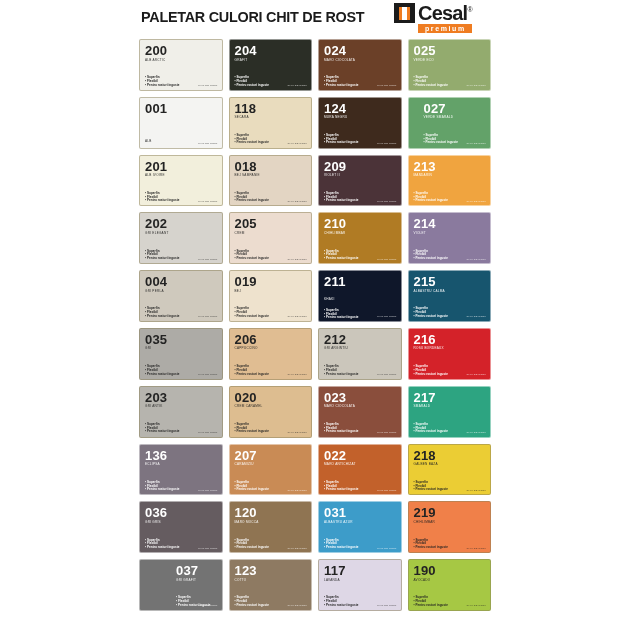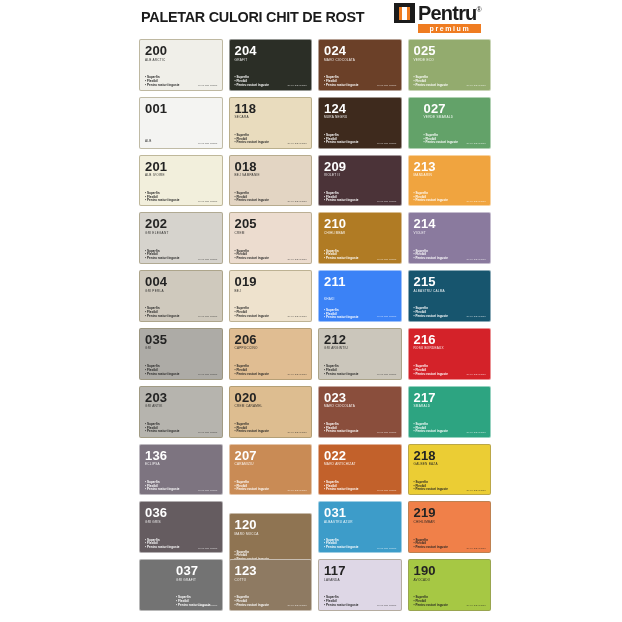--- a/index.html
+++ b/index.html
@@ -119,21 +119,21 @@
 <div class="page">
 
   <div class="header">
     <div class="title">PALETAR CULORI CHIT DE ROST</div>
 
     <div class="logo">
       <div class="logo-mark">
         <div class="logo-mark-inner"></div>
       </div>
       <div class="logo-text-wrap">
-        <div class="logo-text"><span>Pentru</span><sup>®</sup></div>
+        <div class="logo-text"><span>Cesal</span><sup>®</sup></div>
         <div class="logo-sub">premium</div>
       </div>
     </div>
   </div>
 
   <div class="grid" id="swatch-grid">
       <div class="cell">
         <div class="card light-border" style="background: rgb(240, 239, 233);">
           <div class="code txt-dark">200</div>
           <div class="cname txt-dark">ALB ARCTIC</div>
@@ -343,21 +343,21 @@
           <div class="cname txt-dark">BEJ</div>
           <div class="bullets">
             <div class="bullet txt-dark">Superfin</div>
             <div class="bullet txt-dark">Flexibil</div>
             <div class="bullet txt-dark">Pentru rosturi inguste</div>
           </div>
           <div class="corner txt-dark">CHIT DE ROST</div>
         </div>
       </div>
       <div class="cell">
-        <div class="card dark-border" style="background: #3b82f6; gap: 8px;">
+        <div class="card dark-border" style="background: #0f172a; gap: 8px;">
           <div class="code txt-light">211</div>
           <div class="cname txt-light">KHAKI</div>
           <div class="bullets">
             <div class="bullet txt-light">Superfin</div>
             <div class="bullet txt-light">Flexibil</div>
             <div class="bullet txt-light">Pentru rosturi inguste</div>
           </div>
           <div class="corner txt-light">CHIT DE ROST</div>
         </div>
       </div>
@@ -523,21 +523,21 @@
           <div class="cname txt-light">GRI  GRIS</div>
           <div class="bullets">
             <div class="bullet txt-light">Superfin</div>
             <div class="bullet txt-light">Flexibil</div>
             <div class="bullet txt-light">Pentru rosturi inguste</div>
           </div>
           <div class="corner txt-light">CHIT DE ROST</div>
         </div>
       </div>
       <div class="cell">
-        <div class="card dark-border" style="background: rgb(143, 116, 82); margin-top: 12px;">
+        <div class="card dark-border" style="background: rgb(143, 116, 82);">
           <div class="code txt-light">120</div>
           <div class="cname txt-light">MARO MOCCA</div>
           <div class="bullets">
             <div class="bullet txt-light">Superfin</div>
             <div class="bullet txt-light">Flexibil</div>
             <div class="bullet txt-light">Pentru rosturi inguste</div>
           </div>
           <div class="corner txt-light">CHIT DE ROST</div>
         </div>
       </div>

